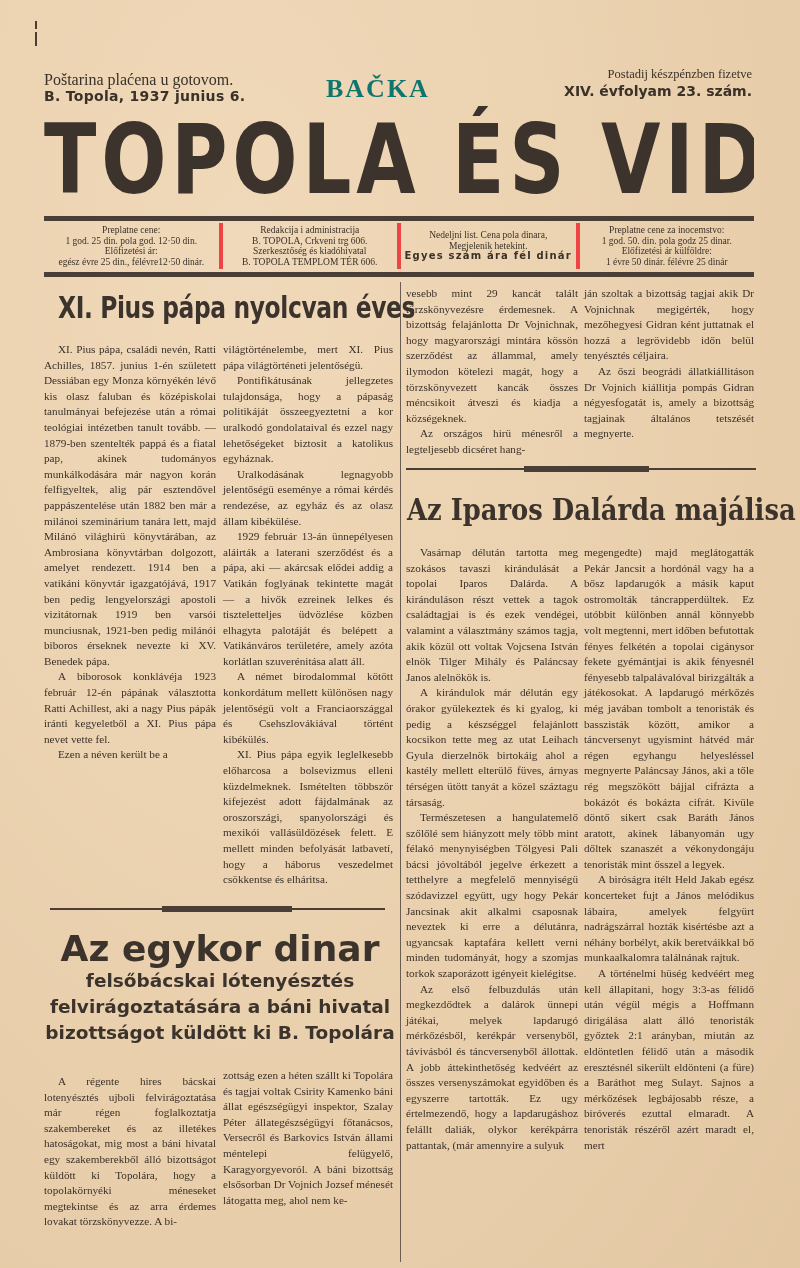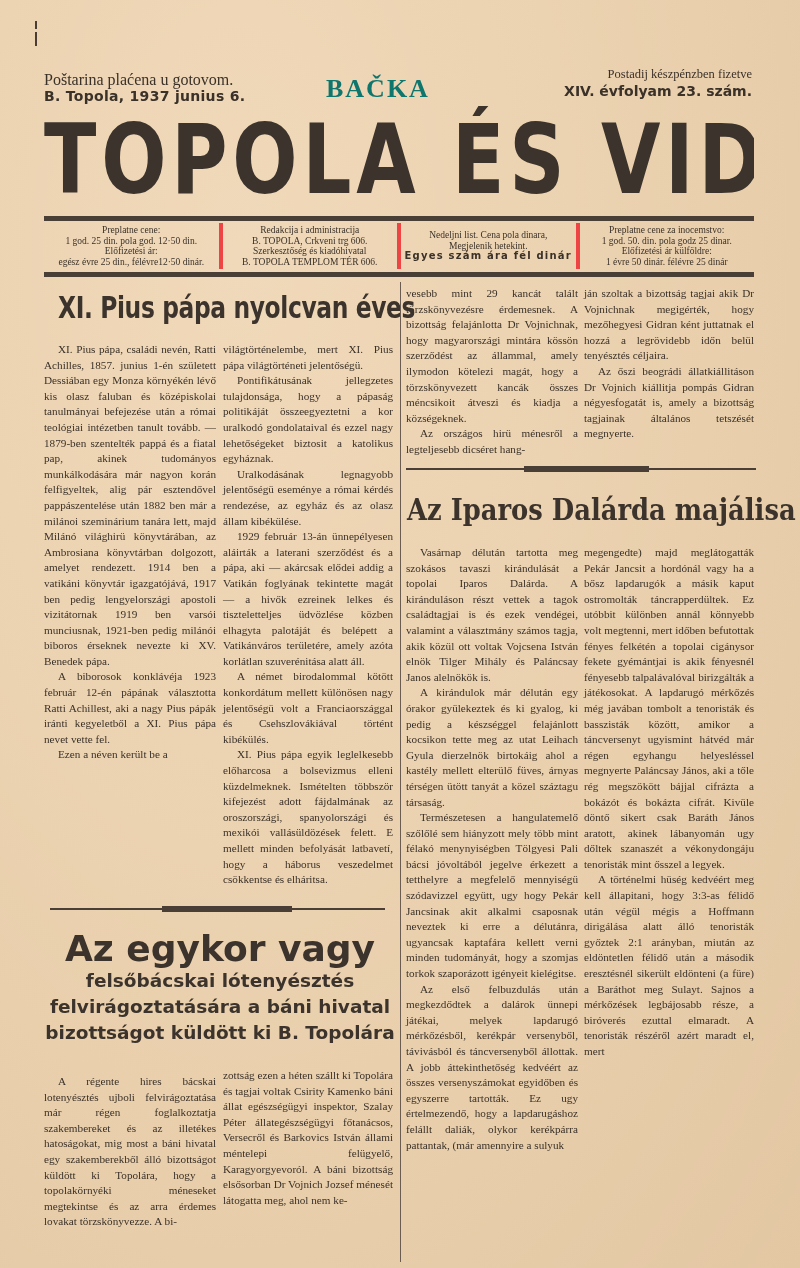--- a/index.html
+++ b/index.html
@@ -117,21 +117,21 @@
     <p>XI. Pius pápa egyik leglelkesebb előharcosa a bolsevizmus elleni küzdelmeknek. Ismételten többször kifejezést adott fájdalmának az oroszországi, spanyolországi és mexikói vallásüldözések felett. E mellett minden befolyását latbavetí, hogy a háborus veszedelmet csökkentse és elháritsa.</p>
   </div>
 
   <div class="vdiv" style="left:400px; top:282px; height:980px;"></div>
 
   <div class="sep" style="left:50px; top:906px; width:335px;">
     <div class="line"></div>
       <div class="bar" style="left:112px; width:130px;"></div>
   </div>
 
-  <div class="h-egykor">Az egykor vagy</div>
+  <div class="h-egykor">Az egykor dinar</div>
   <div class="sub-egykor">felsőbácskai lótenyésztés felvirágoztatására a báni hivatal bizottságot küldött ki B. Topolára</div>
   <div class="col" style="left:44px; top:1074px; width:172px;">
     <p>A régente hires bácskai lotenyésztés ujboli felvirágoztatása már régen foglalkoztatja szakembereket és az illetékes hatoságokat, mig most a báni hivatal egy szakemberekből álló bizottságot küldött ki Topolára, hogy a topolakörnyéki méneseket megtekintse és az arra érdemes lovakat törzskönyvezze. A bi-</p>
   </div>
   <div class="col" style="left:223px; top:1068px; width:170px;">
     <p class="noind">zottság ezen a héten szállt ki Topolára és tagjai voltak Csirity Kamenko báni állat egészségügyi inspektor, Szalay Péter állategészségügyi főtanácsos, Versecről és Barkovics István állami méntelepi felügyelő, Karagyorgyevoról. A báni bizottság elsősorban Dr Vojnich Jozsef ménesét látogatta meg, ahol nem ke-</p>
   </div>
   <div class="col" style="left:406px; top:286px; width:172px;">
     <p class="noind">vesebb mint 29 kancát talált törzskönyvezésre érdemesnek. A bizottság felajánlotta Dr Vojnichnak, hogy magyarországi mintára kössön szerződést az állammal, amely ilymodon kötelezi magát, hogy a törzskönyvezett kancák összes méncsikoit átveszi és kiadja a községeknek.</p>
     <p>Az országos hirü ménesről a legteljesebb dicséret hang-</p>
@@ -148,15 +148,16 @@
 
   <div class="h-iparos">Az Iparos Dalárda majálisa</div>
   <div class="col" style="left:406px; top:545px; width:172px;">
     <p>Vasárnap délután tartotta meg szokásos tavaszi kirándulását a topolai Iparos Dalárda. A kiránduláson részt vettek a tagok családtagjai is és ezek vendégei, valamint a választmány számos tagja, akik közül ott voltak Vojcsena István elnök Tilger Mihály és Paláncsay Janos alelnökök is.</p>
     <p>A kirándulok már délután egy órakor gyülekeztek és ki gyalog, ki pedig a készséggel felajánlott kocsikon tette meg az utat Leihach Gyula dierzelnök birtokáig ahol a kastély mellett elterülő füves, árnyas térségen ütött tanyát a közel száztagu társaság.</p>
     <p>Természetesen a hangulatemelő szőlőlé sem hiányzott mely több mint félakó menynyiségben Tölgyesi Pali bácsi jóvoltából jegelve érkezett a tetthelyre a megfelelő mennyiségü szódavizzel együtt, ugy hogy Pekár Jancsinak akit alkalmi csaposnak neveztek ki erre a délutánra, ugyancsak kaptafára kellett verni minden tudományát, hogy a szomjas torkok szaporázott igényeit kielégitse.</p>
     <p>Az első felbuzdulás után megkezdődtek a dalárok ünnepi játékai, melyek lapdarugó mérkőzésből, kerékpár versenyből, távivásból és táncversenyből állottak. A jobb áttekinthetőség kedvéért az összes versenyszámokat egyidőben és egyszerre tartották. Ez ugy értelmezendő, hogy a lapdarugáshoz felállt daliák, olykor kerékpárra pattantak, (már amennyire a sulyuk</p>
   </div>
   <div class="col" style="left:584px; top:545px; width:170px;">
     <p class="noind">megengedte) majd meglátogatták Pekár Jancsit a hordónál vagy ha a bősz lapdarugók a másik kaput ostromolták táncrapperdültek. Ez utóbbit különben annál könnyebb volt megtenni, mert időben befutottak fényes felkétén a topolai cigánysor fekete gyémántjai is akik fényesnél fényesebb talpalávalóval birizgálták a játékosokat. A lapdarugó mérkőzés még javában tombolt a tenoristák és basszisták között, amikor a táncversenyt ugyismint hátvéd már régen egyhangu helyesléssel megnyerte Paláncsay János, aki a tőle rég megszökött bájjal cifrázta a bokázót és bokázta cifrát. Kivüle döntő sikert csak Baráth János aratott, akinek lábanyomán ugy dőltek szanaszét a vékonydongáju tenoristák mint ősszel a legyek.</p>
+    <p>A biróságra itélt Held Jakab egész koncerteket fujt a János melódikus lábaira, amelyek felgyürt nadrágszárral hozták kisértésbe azt a néhány borbélyt, akik beretváikkal bő munkaalkalomra találnának rajtuk.</p>
     <p>A történelmi hüség kedvéért meg kell állapitani, hogy 3:3-as félidő után végül mégis a Hoffmann dirigálása alatt álló tenoristák győztek 2:1 arányban, miután az eldöntetlen félidő után a második eresztésnél sikerült eldönteni (a füre) a Baráthot meg Sulayt. Sajnos a mérkőzések legbájosabb része, a biróverés ezuttal elmaradt. A tenoristák részéről azért maradt el, mert</p>
   </div>
 </div>
 
 </body></html>

